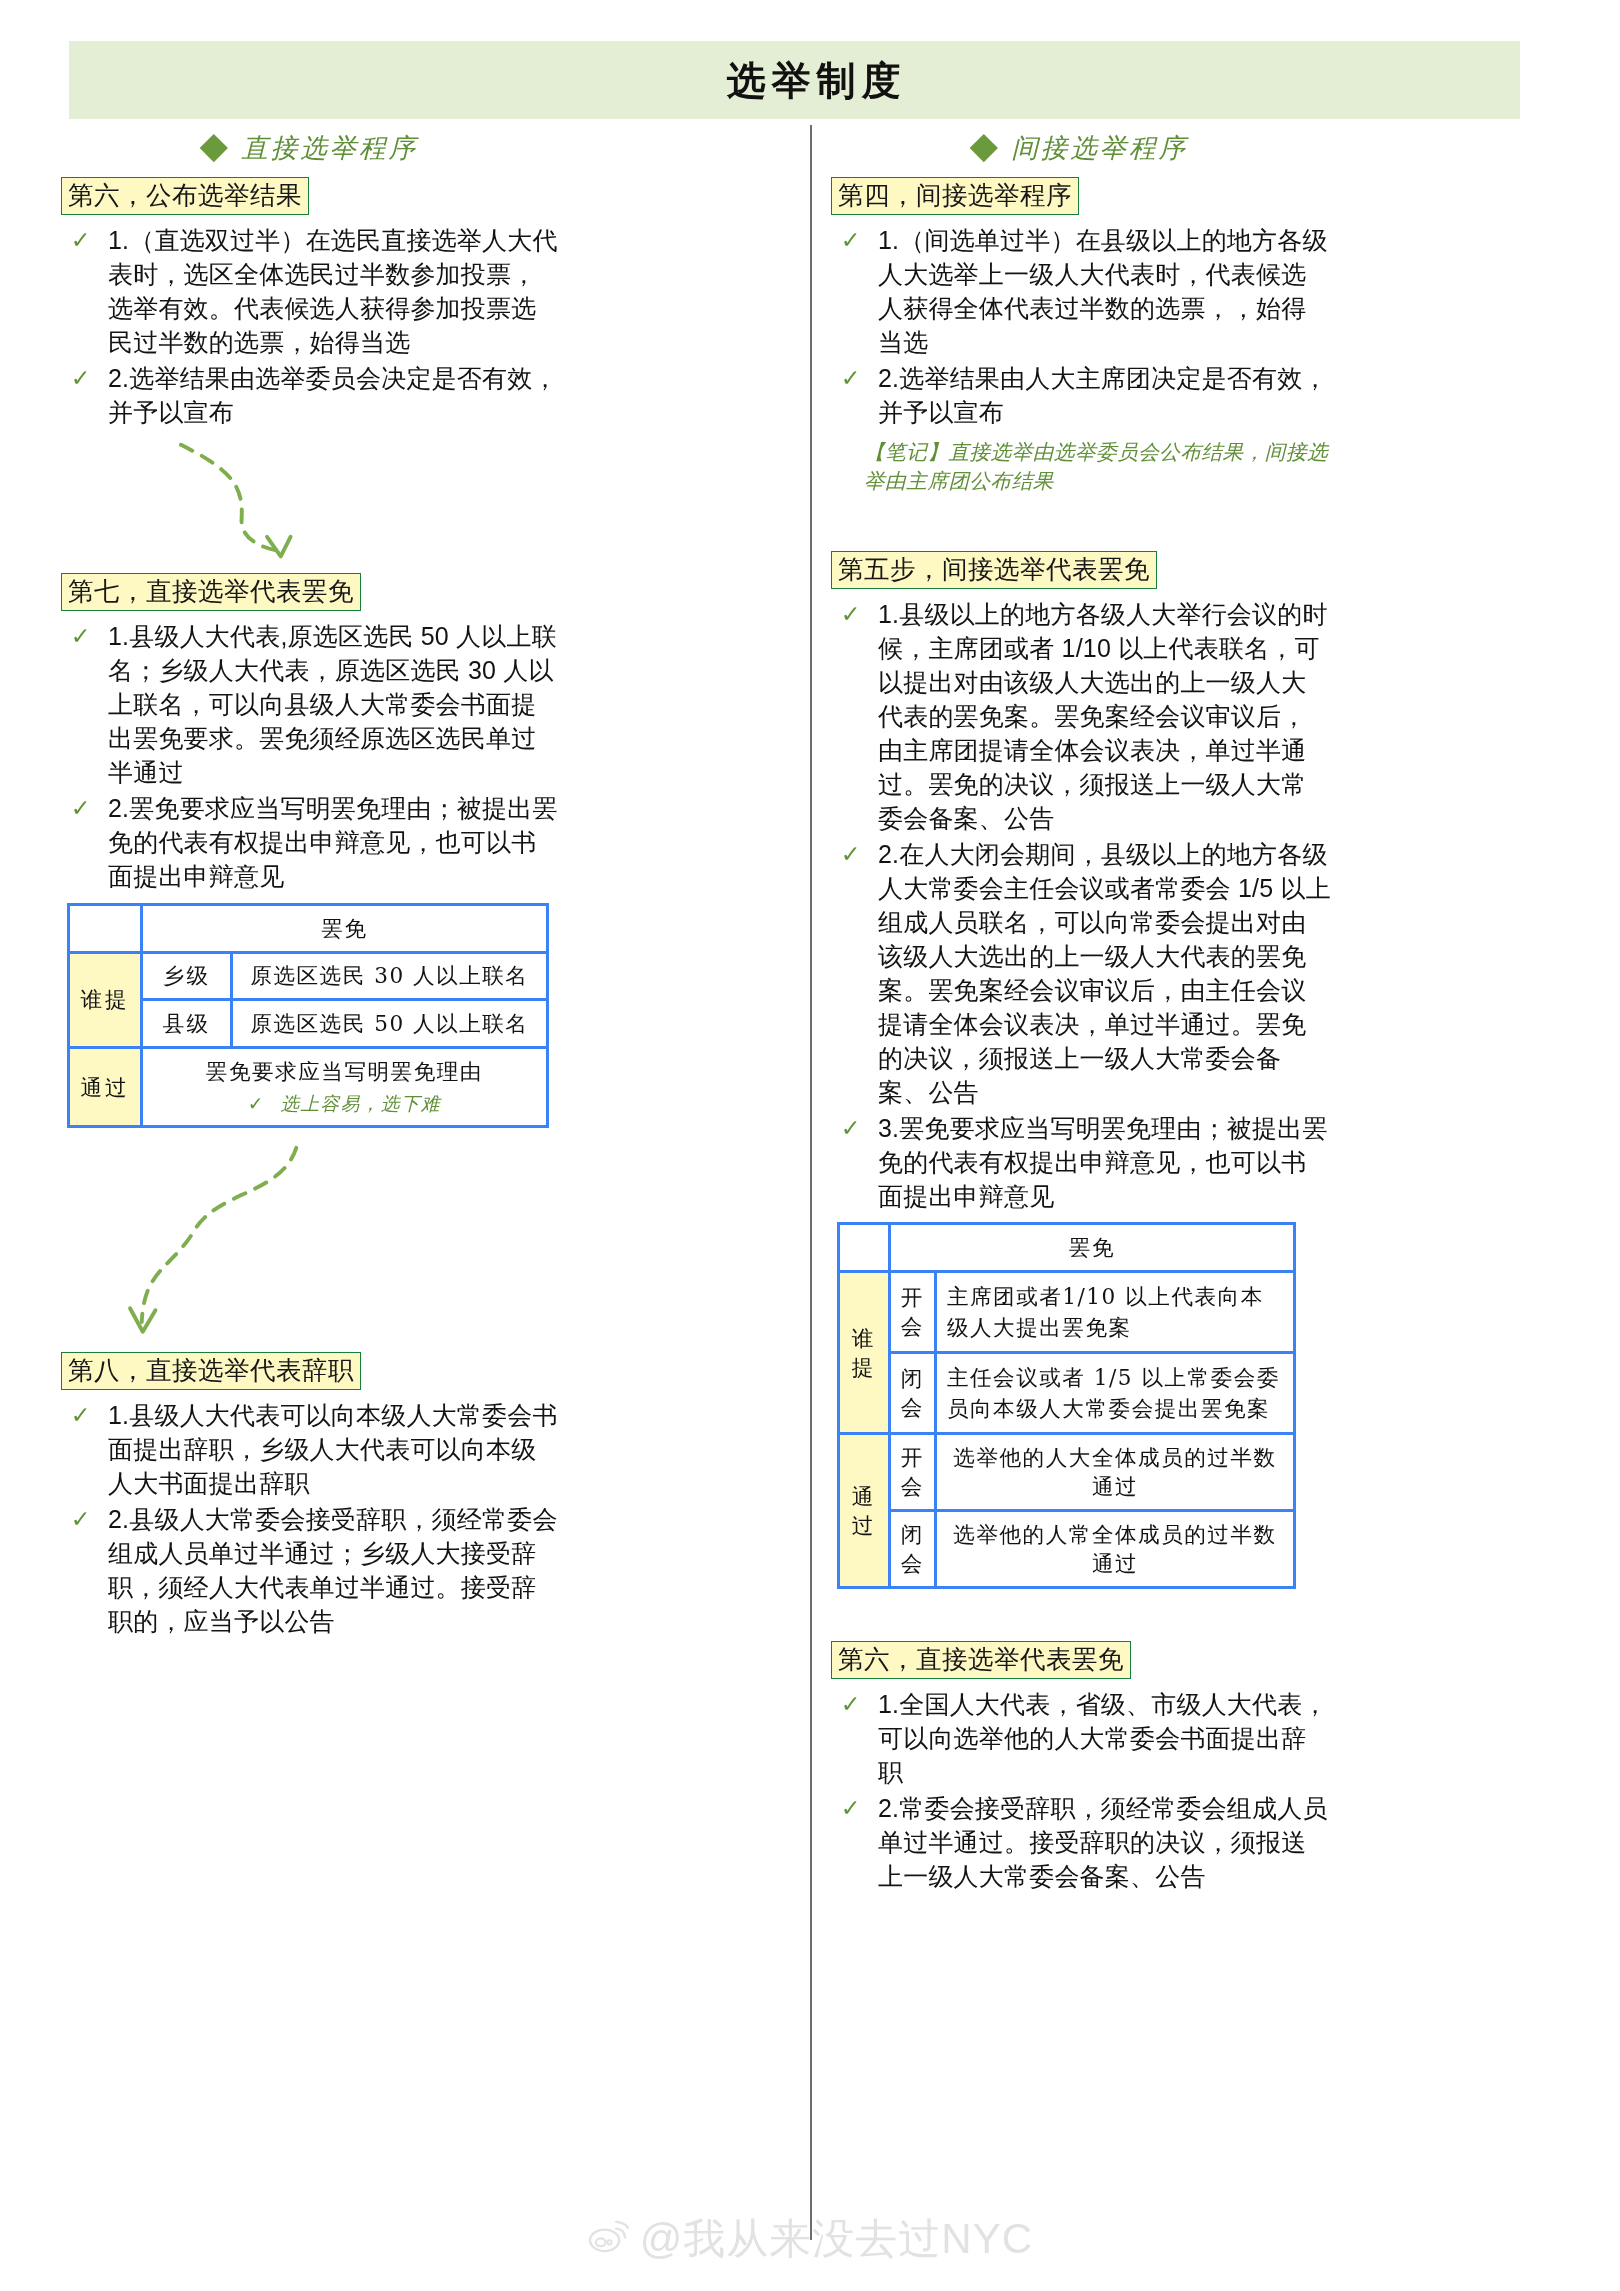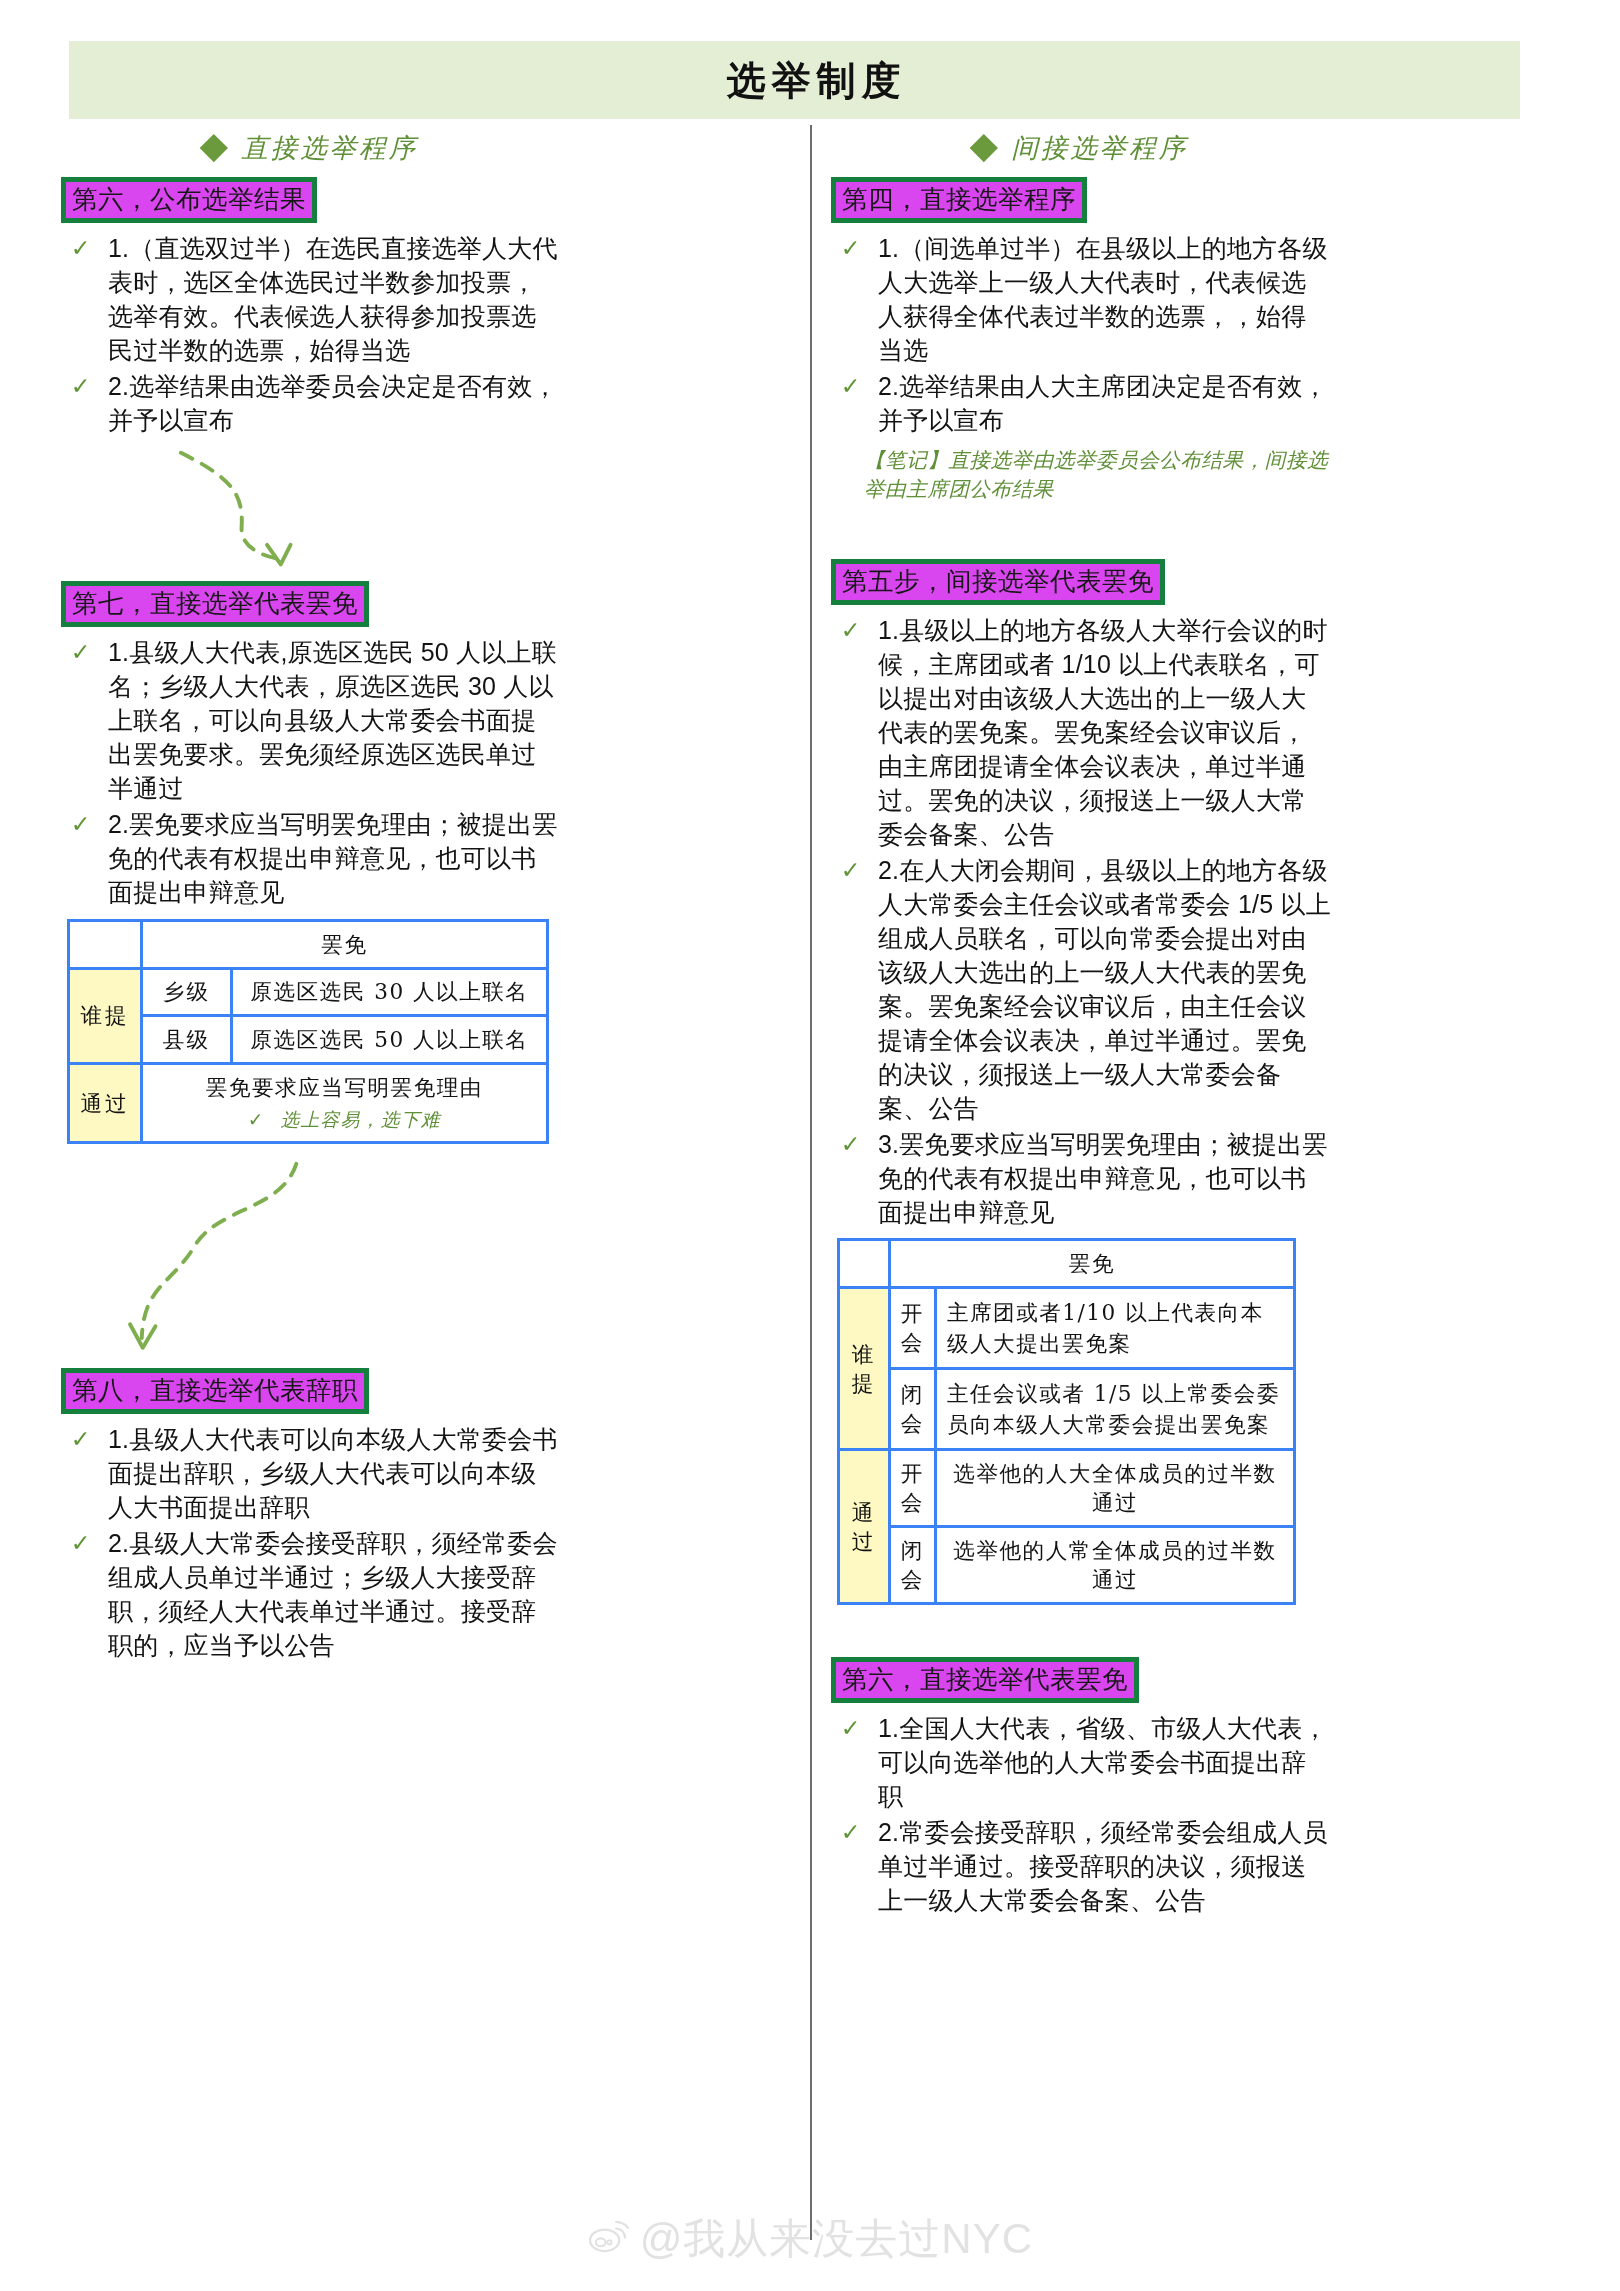--- a/index.html
+++ b/index.html
@@ -83,22 +83,22 @@
     font-family: "DejaVu Serif", "Liberation Serif", serif;
     font-size: 26.5px;
     color: #5f8f37;
     letter-spacing: 2.9px;
     font-style: italic;
   }
 
   
   .sec-head {
     display: inline-block;
-    border: 5px solid #15803d;
-    background: #d946ef;
+    border: 1px solid #15803d;
+    background: #fef9c3;
     padding: 2px 5.9px 3.9px 5.9px;
     font-size: 25.5px;
     line-height: 1.18;
     color: #171717;
     margin-bottom: 7.8px;
     letter-spacing: 0.5px;
   }
 
   
   ul.bullets { list-style: none; margin: 0 0 9.8px 0; padding: 0; }
@@ -288,21 +288,21 @@
   </div>
 
   <div class="col col-right">
 
     <div class="col-head">
       <span class="diamond"></span>
       <span class="col-head-text">间接选举程序</span>
     </div>
 
     <div>
-      <div class="sec-head">第四，直接选举程序</div>
+      <div class="sec-head">第四，间接选举程序</div>
       <ul class="bullets">
         <li>
           <span class="tick">✓</span>
           <span>1.（间选单过半）在县级以上的地方各级人大选举上一级人大代表时，代表候选人获得全体代表过半数的选票，，始得当选</span>
         </li>
         <li>
           <span class="tick">✓</span>
           <span>2.选举结果由人大主席团决定是否有效，并予以宣布</span>
         </li>
       </ul>

